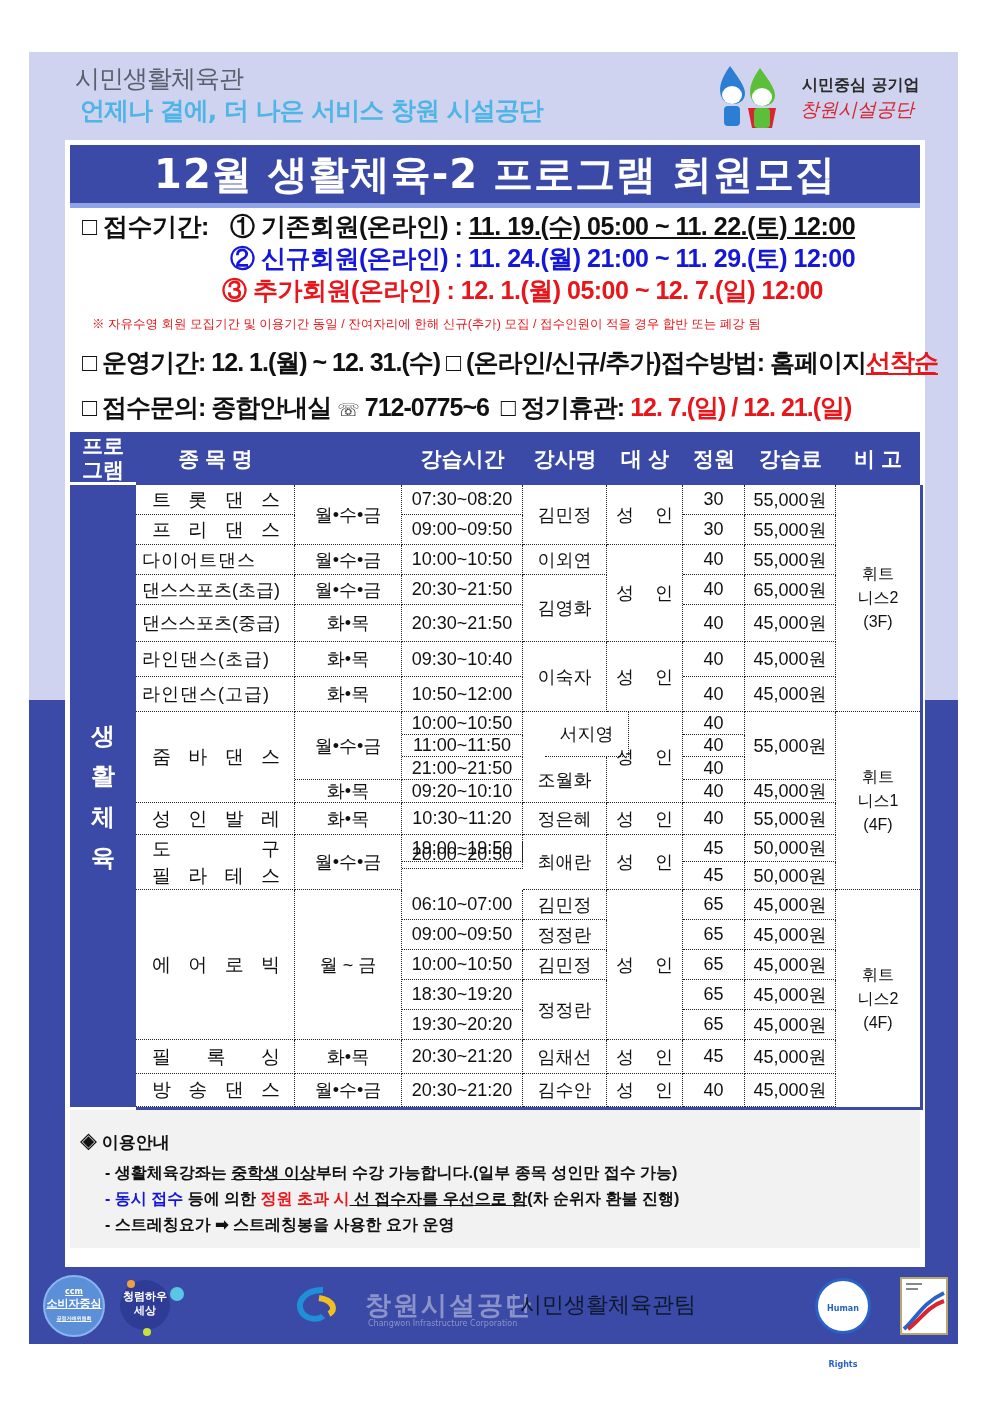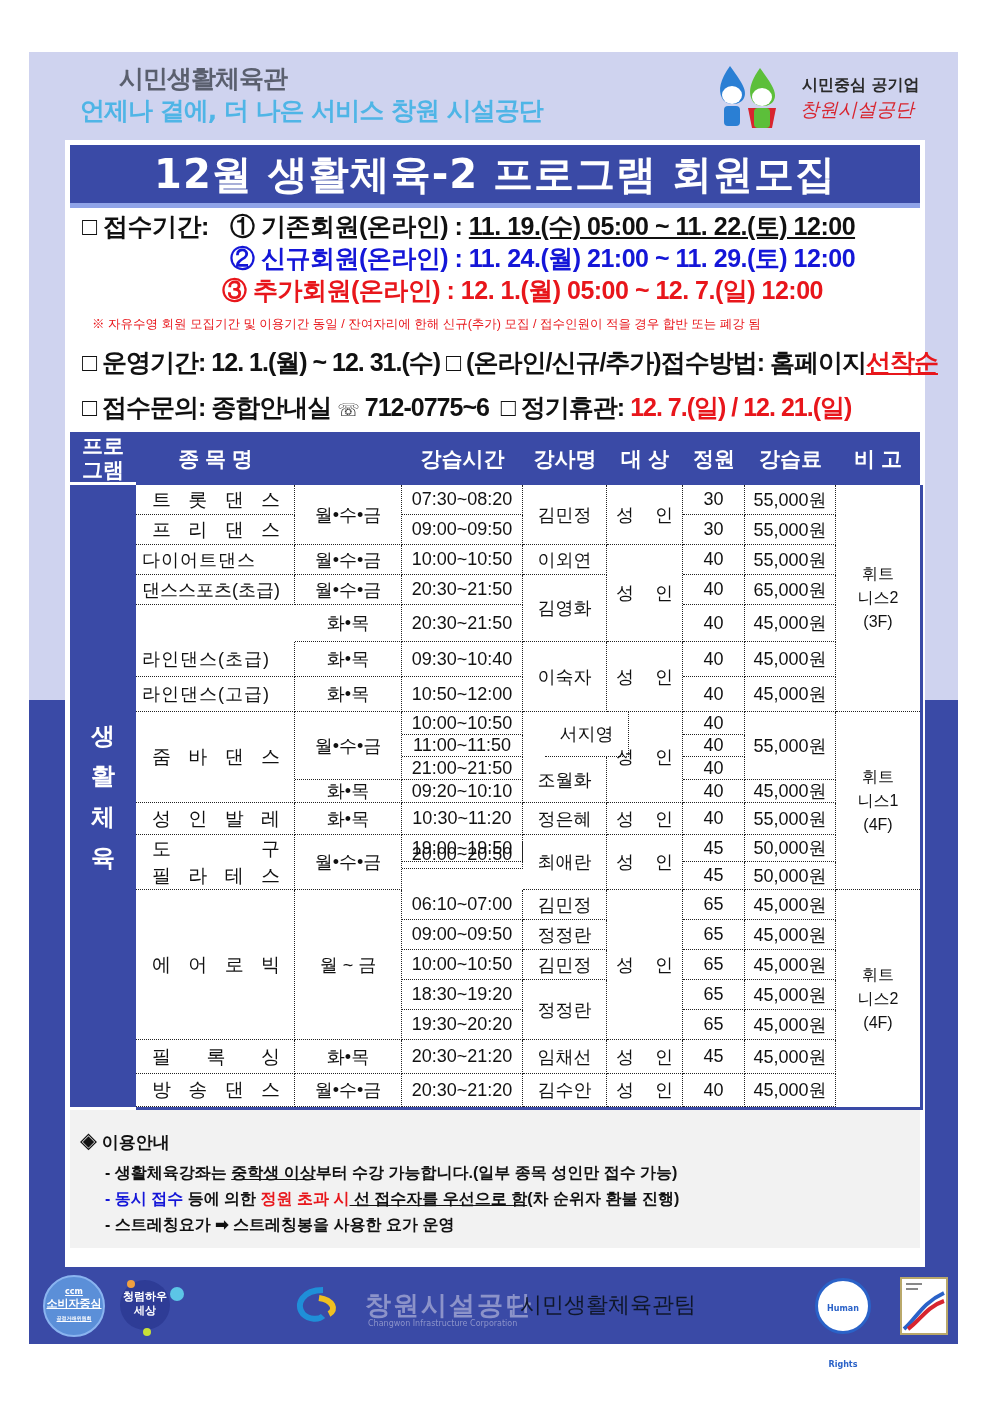--- a/index.html
+++ b/index.html
@@ -1,21 +1,21 @@
 <!DOCTYPE html>
 <html><head>
 <meta charset="utf-8">
 <style>
   html, body { margin:0; padding:0; background:#ffffff; }
   body { width:992px; height:1403px; position:relative; overflow:hidden; font-family:"DejaVu Sans", sans-serif; }
   .abs { position:absolute; }
   #frame-top { left:29px; top:52px; width:929px; height:648px; background:#cfd3ef; }
   #frame-bottom { left:29px; top:700px; width:929px; height:644px; background:#3a4aa6; }
   #panel { left:65px; top:140px; width:860px; height:1127px; background:#ffffff; }
-  #org-title { left:75px; top:62px; font-size:25px; font-weight:bold; color:#5a5f6e; letter-spacing:-1px;margin-left:44px; }
+  #org-title { left:75px; top:62px; font-size:25px; font-weight:normal; color:#5a5f6e; letter-spacing:-1px; }
   #slogan { left:80px; top:94px; font-size:25px; font-weight:bold; color:#4fb5e6; letter-spacing:-1px; }
   #mascot { left:712px; top:62px; width:70px; height:70px; }
   #brand-top { left:802px; top:75px; font-size:16px; font-weight:bold; color:#2a2a2a; }
   #brand-bottom { left:800px; top:97px; font-size:19px; font-style:italic; color:#d8252f; font-family:"DejaVu Serif", serif; }
   #main-title { left:70px; top:145px; width:850px; height:58px; background:#3a4aa6; border-bottom:5px solid #8fa3e8; color:#fff; font-size:40px; font-weight:bold; text-align:center; line-height:58px; letter-spacing:1px; }
   .info-line { font-family:"Liberation Sans", sans-serif; font-size:25px; font-weight:bold; white-space:nowrap; letter-spacing:-0.5px; }
   .blk { color:#111; } .blu { color:#1416d8; } .red { color:#e8161b; }
   .ul { text-decoration:underline; }
   .note { left:92px; top:316px; font-size:12.5px; color:#e8161b; font-family:"Liberation Sans", sans-serif; }
   
@@ -131,20 +131,21 @@
       <span>스</span>
     </div>
   <div class="cell name" style="left:0;top:30px;width:159px;height:30px;">
       <span>프</span>
       <span>리</span>
       <span>댄</span>
       <span>스</span>
     </div>
   <div class="cell namec" style="left:0;top:60px;width:159px;height:30px;">다이어트댄스</div>
   <div class="cell namec" style="left:0;top:90px;width:159px;height:30px;letter-spacing:0;">댄스스포츠(초급)</div>
+  <div class="cell namec" style="left:0;top:120px;width:159px;height:37px;letter-spacing:0;">댄스스포츠(중급)</div>
   <div class="cell namec" style="left:0;top:157px;width:159px;height:35px;">라인댄스(초급)</div>
   <div class="cell namec" style="left:0;top:192px;width:159px;height:35px;">라인댄스(고급)</div>
   <div class="cell name" style="left:0;top:227px;width:159px;height:91px;">
       <span>줌</span>
       <span>바</span>
       <span>댄</span>
       <span>스</span>
     </div>
   <div class="cell name" style="left:0;top:318px;width:159px;height:32px;">
       <span>성</span>

